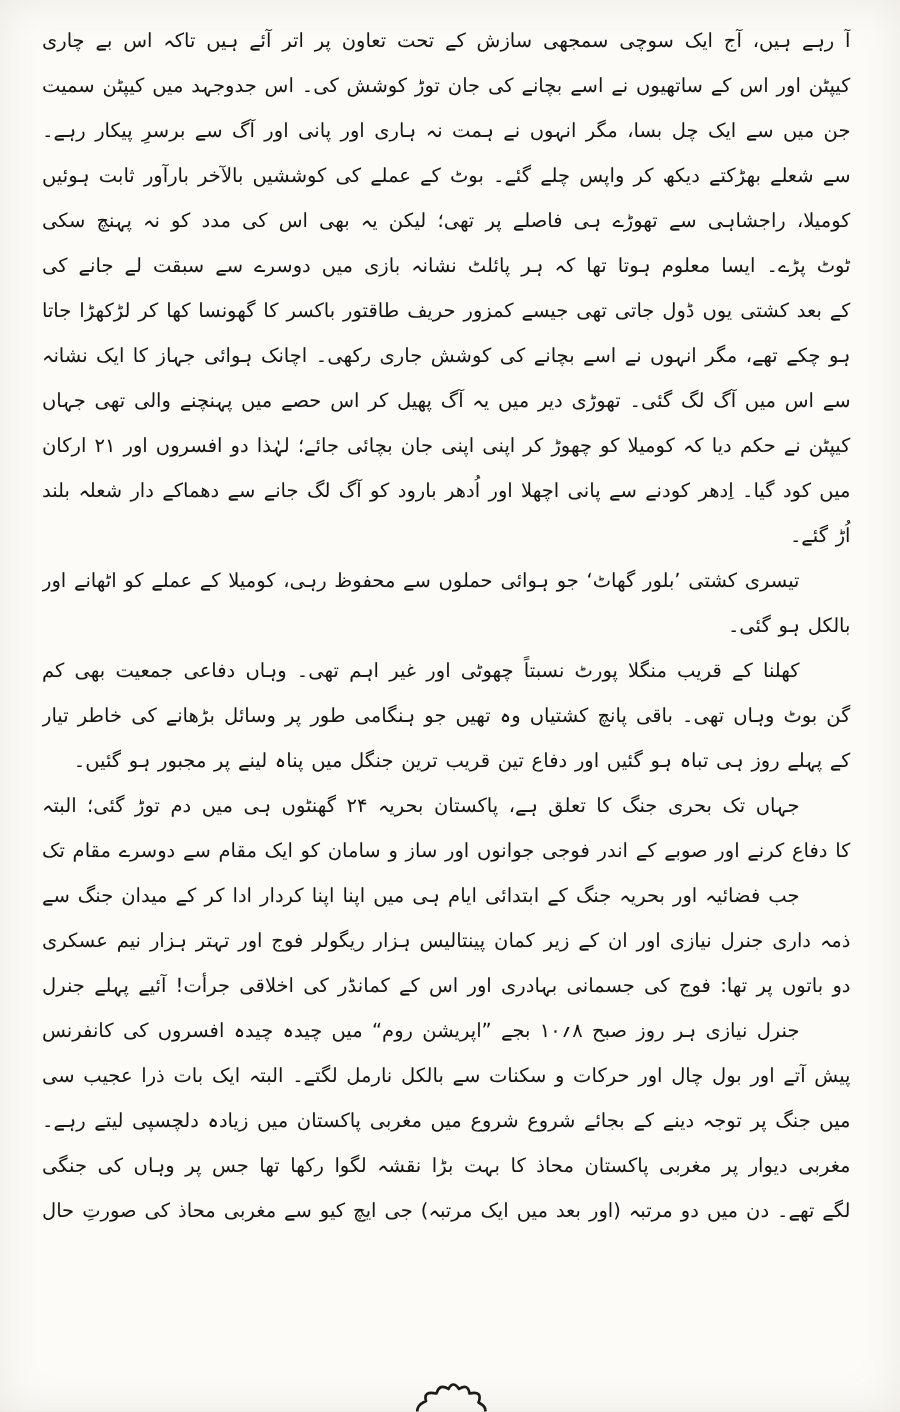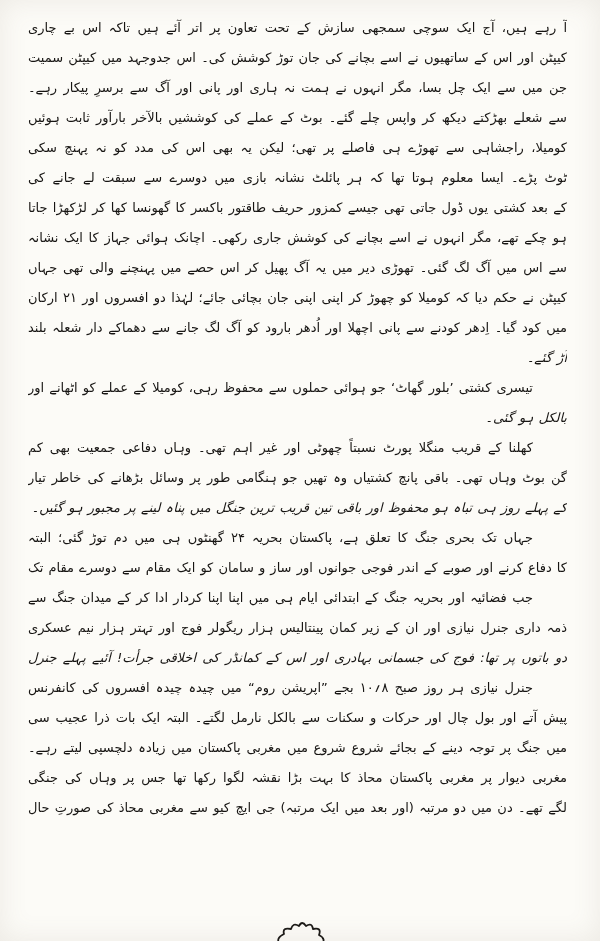--- a/index.html
+++ b/index.html
@@ -25,21 +25,21 @@
     height:30px;
     line-height:30px;
     font-size:13px;
     text-align:justify;
     text-align-last:justify;
     overflow:hidden;
     white-space:normal;
     word-spacing:1px;
   }
   .line.indent{ padding-right:34px; }
-  .line.end{ text-align-last:right;font-style:italic; }
+  .line.end{ text-align-last:right; }
   .page-number-ornament{
     position:absolute;
     top:919px;
     left:50%;
     transform:translateX(-50%);
   }
   .page-number-ornament svg{display:block;}
   .leaf-number{
     font-family:"DejaVu Sans",sans-serif;
     font-size:14px;
@@ -61,21 +61,21 @@
       <div class="line">کے بعد کشتی یوں ڈول جاتی تھی جیسے کمزور حریف طاقتور باکسر کا گھونسا کھا کر لڑکھڑا جاتا ہے۔ کومیلا کے عملے کے کئی ارکان بھی زخمی</div>
       <div class="line">ہو چکے تھے، مگر انہوں نے اسے بچانے کی کوشش جاری رکھی۔ اچانک ہوائی جہاز کا ایک نشانہ سیدھا تیل کی ٹنکی میں آ لگا اس</div>
       <div class="line">سے اس میں آگ لگ گئی۔ تھوڑی دیر میں یہ آگ پھیل کر اس حصے میں پہنچنے والی تھی جہاں بارود کے چھ سو گولے رکھے تھے؛ چنانچہ</div>
       <div class="line">کیپٹن نے حکم دیا کہ کومیلا کو چھوڑ کر اپنی اپنی جان بچائی جائے؛ لہٰذا دو افسروں اور ۲۱ ارکان پر مشتمل عملہ حفاظتی پیٹیوں سمیت سمندر</div>
       <div class="line">میں کود گیا۔ اِدھر کودنے سے پانی اچھلا اور اُدھر بارود کو آگ لگ جانے سے دھماکے دار شعلہ بلند ہوا۔ کومیلا کے پرخچے</div>
       <div class="line end">اُڑ گئے۔</div>
       <div class="line indent">تیسری کشتی ’بلور گھاٹ‘ جو ہوائی حملوں سے محفوظ رہی، کومیلا کے عملے کو اٹھانے اور چٹاگانگ پورٹ پہنچانے میں</div>
       <div class="line end">بالکل ہو گئی۔</div>
       <div class="line indent">کھلنا کے قریب منگلا پورٹ نسبتاً چھوٹی اور غیر اہم تھی۔ وہاں دفاعی جمعیت بھی کم تھی۔ بحری طاقت میں سے صرف جیسور</div>
       <div class="line">گن بوٹ وہاں تھی۔ باقی پانچ کشتیاں وہ تھیں جو ہنگامی طور پر وسائل بڑھانے کی خاطر تیار کی گئی تھیں۔ ان میں سے دو تو جنگ</div>
-      <div class="line end">کے پہلے روز ہی تباہ ہو محفوظ اور باقی تین قریب ترین جنگل میں پناہ لینے پر مجبور ہو گئیں۔</div>
+      <div class="line end">کے پہلے روز ہی تباہ ہو گئیں اور دفاع تین قریب ترین جنگل میں پناہ لینے پر مجبور ہو گئیں۔</div>
       <div class="line indent">جہاں تک بحری جنگ کا تعلق ہے، پاکستان بحریہ ۲۴ گھنٹوں ہی میں دم توڑ گئی؛ البتہ ساحلوں پر پہرہ دینے، ایسے دفاعی قلعوں</div>
       <div class="line">کا دفاع کرنے اور صوبے کے اندر فوجی جوانوں اور ساز و سامان کو ایک مقام سے دوسرے مقام تک لے جانے میں یہ آخری</div>
       <div class="line indent">جب فضائیہ اور بحریہ جنگ کے ابتدائی ایام ہی میں اپنا اپنا کردار ادا کر کے میدان جنگ سے غائب ہو گئیں تو ساری</div>
       <div class="line">ذمہ داری جنرل نیازی اور ان کے زیر کمان پینتالیس ہزار ریگولر فوج اور تہتر ہزار نیم عسکری نفری پر آن پڑی۔ اب جنگ …کا فیصلہ</div>
       <div class="line end">دو باتوں پر تھا: فوج کی جسمانی بہادری اور اس کے کمانڈر کی اخلاقی جرأت! آئیے پہلے جنرل نیازی کی ایک جھلک دیکھتے چلیں؛</div>
       <div class="line indent">جنرل نیازی ہر روز صبح ۸؍۱۰ بجے ”اپریشن روم“ میں چیدہ چیدہ افسروں کی کانفرنس بلاتے۔ وہ ہر افسر سے خندہ پیشانی سے</div>
       <div class="line">پیش آتے اور بول چال اور حرکات و سکنات سے بالکل نارمل لگتے۔ البتہ ایک بات ذرا عجیب سی لگتی کہ وہ مشرقی پاکستان</div>
       <div class="line">میں جنگ پر توجہ دینے کے بجائے شروع شروع میں مغربی پاکستان میں زیادہ دلچسپی لیتے رہے۔ انہوں نے اپریشن روم کی</div>
       <div class="line">مغربی دیوار پر مغربی پاکستان محاذ کا بہت بڑا نقشہ لگوا رکھا تھا جس پر وہاں کی جنگی صورتِ حال دکھانے کے لیے چھوٹے جھنڈے</div>
       <div class="line">لگے تھے۔ دن میں دو مرتبہ (اور بعد میں ایک مرتبہ) جی ایچ کیو سے مغربی محاذ کی صورتِ حال کا نچوڑ تار (سگنل) کے ذریعے</div>

